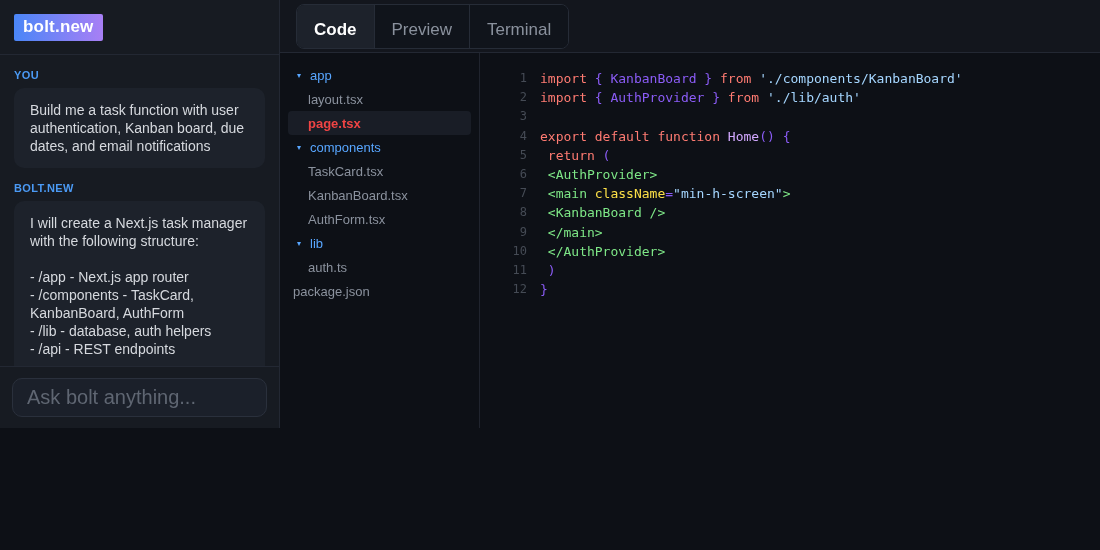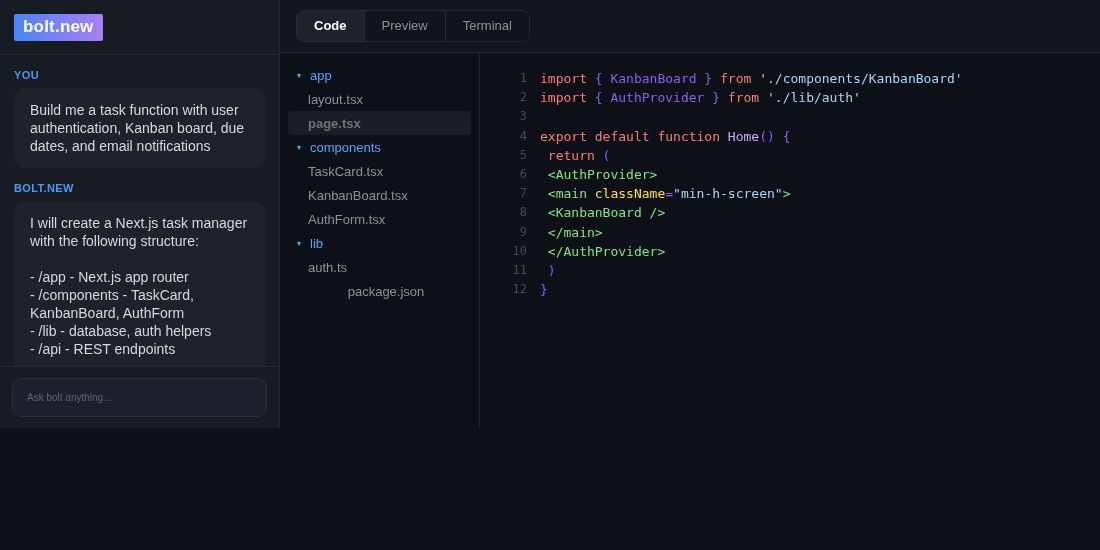--- a/index.html
+++ b/index.html
@@ -49,21 +49,21 @@
     border-top: 1px solid #232833;
     padding: 11px 12px;
   }
   .chat-input {
     width: 100%; height: 39px;
     background: #1b202a;
     border: 1px solid #2a303c;
     border-radius: 10px;
     padding: 0 14px;
     font-family: "Liberation Sans", sans-serif;
-    font-size: 10px; color: #c9ced6;
+    font-size: 20px; color: #c9ced6;
     outline: none;
   }
   .chat-input::placeholder { color: #5f6672; }
 
   
   .workspace { flex: 1; display: flex; flex-direction: column; background: #0d1016; }
   .topbar {
     height: 53px; min-height: 53px;
     background: #13161d;
     border-bottom: 1px solid #232833;
@@ -71,22 +71,22 @@
     padding-left: 16px;
   }
   .tabs {
     display: flex;
     border: 1px solid #262c37;
     border-radius: 8px;
     overflow: hidden;
     background: #10141b;
   }
   .tab {
-    padding: 7px 17px 8px 17px;
-    font-size: 13px; color: #8a919d;
+    padding: 15px 17px 8px 17px;
+    font-size: 17px; color: #8a919d;
     border-right: 1px solid #262c37;
     cursor: default;
     background: #10141b;
   }
   .tab:last-child { border-right: none; }
   .tab.active { color: #ffffff; font-weight: 600; background: #1d222b; }
 
   .body { flex: 1; display: flex; background: #0d1016; }
 
   
@@ -101,24 +101,24 @@
     display: flex; align-items: center;
     color: #8b929e;
     cursor: default;
   }
   .tree-item.folder { color: #58a6ff; padding-left: 17px; }
   .tree-item .arrow {
     font-size: 8px; width: 13px; color: #58a6ff;
     display: inline-block;
   }
   .tree-item.depth1 { padding-left: 28px; }
-  .tree-item.depth0.file { padding-left: 13px; justify-content: center; }
+  .tree-item.depth0.file { padding-left: 13px; }
   .tree-item.selected {
     background: #191d26;
-    color: #737373; font-weight: 600;
+    color: #ef4444; font-weight: 600;
     margin: 0 8px; border-radius: 4px;
     padding-left: 20px;
   }
 
   
   .editor {
     flex: 1;
     padding-top: 16px;
     font-family: "DejaVu Sans Mono", monospace;
     font-size: 13px; line-height: 19.2px;

